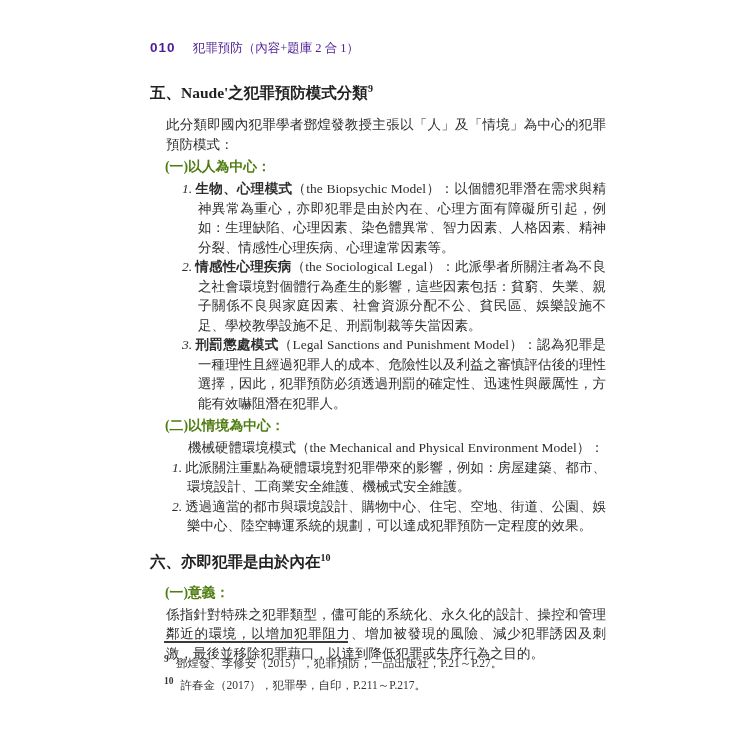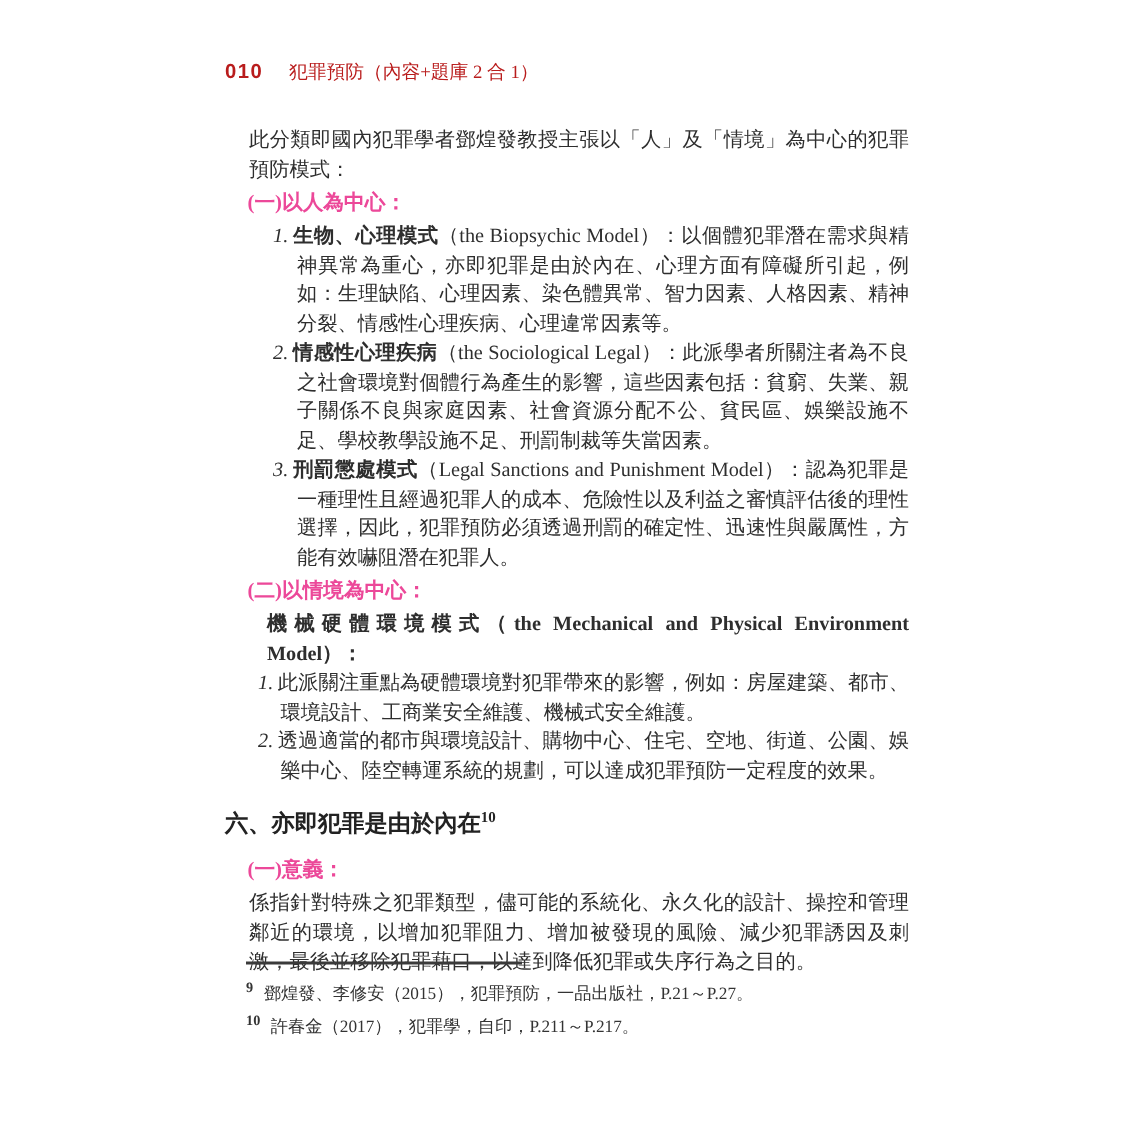--- a/index.html
+++ b/index.html
@@ -13,21 +13,21 @@
     overflow: hidden;
   }
   .content {
     position: absolute;
     left: 150px;
     top: 40px;
     width: 456px;
   }
   .page-header {
     font-size: 12.5px;
-    color: #b91c1c;
+    color: #4c1d95;
     margin-bottom: 26px;
     white-space: nowrap;
   }
   .page-number {
     font-family: "Liberation Sans", sans-serif;
     font-weight: bold;
     font-size: 13.5px;
     letter-spacing: 1px;
     margin-right: 14px;
   }
@@ -42,30 +42,30 @@
     font-size: 13.5px;
     line-height: 19.5px;
     text-align: justify;
     margin: 0;
   }
   .intro { margin: 0 0 4px 16px; }
   .sub-title {
     font-size: 13.8px;
     font-weight: bold;
     margin: 4px 0 3px 15px;
-    color: #ec4899;
+    color: #4d7c0f;
   }
   .item {
     margin-left: 32px;
     padding-left: 16px;
     text-indent: -16px;
   }
   .num { font-style: italic; margin-right: 3px; }
   .model-name { font-weight: bold; }
-  .lead { margin-left: 28px; font-weight: bold; }
+  .lead { margin-left: 38px; }
   .item-b {
     margin-left: 22px;
     padding-left: 15px;
     text-indent: -15px;
   }
   .sec-six { margin-top: 16px; }
   .meaning-body { margin-left: 16px; }
   .footnotes {
     position: absolute;
     left: 164px;
@@ -93,20 +93,21 @@
 <body>
 
 <div class="page">
   <div class="content">
 
     <div class="page-header">
       <span class="page-number">010</span>
       <span class="book-title">犯罪預防（內容+題庫 2 合 1）</span>
     </div>
 
+    <h1 class="sec-heading"><span>五、Naude'之犯罪預防模式分類</span><sup>9</sup></h1>
 
     <p class="para intro">此分類即國內犯罪學者鄧煌發教授主張以「人」及「情境」為中心的犯罪預防模式：</p>
 
     <div class="sub-title">(一)以人為中心：</div>
 
     <p class="para item"><span class="num">1.</span><span class="model-name">生物、心理模式</span><span>（the Biopsychic Model）：</span><span>以個體犯罪潛在需求與精神異常為重心，亦即犯罪是由於內在、心理方面有障礙所引起，例如：生理缺陷、心理因素、染色體異常、智力因素、人格因素、精神分裂、情感性心理疾病、心理違常因素等。</span></p>
 
     <p class="para item"><span class="num">2.</span><span class="model-name">情感性心理疾病</span><span>（the Sociological Legal）：</span><span>此派學者所關注者為不良之社會環境對個體行為產生的影響，這些因素包括：貧窮、失業、親子關係不良與家庭因素、社會資源分配不公、貧民區、娛樂設施不足、學校教學設施不足、刑罰制裁等失當因素。</span></p>
 
     <p class="para item"><span class="num">3.</span><span class="model-name">刑罰懲處模式</span><span>（Legal Sanctions and Punishment Model）：</span><span>認為犯罪是一種理性且經過犯罪人的成本、危險性以及利益之審慎評估後的理性選擇，因此，犯罪預防必須透過刑罰的確定性、迅速性與嚴厲性，方能有效嚇阻潛在犯罪人。</span></p>

